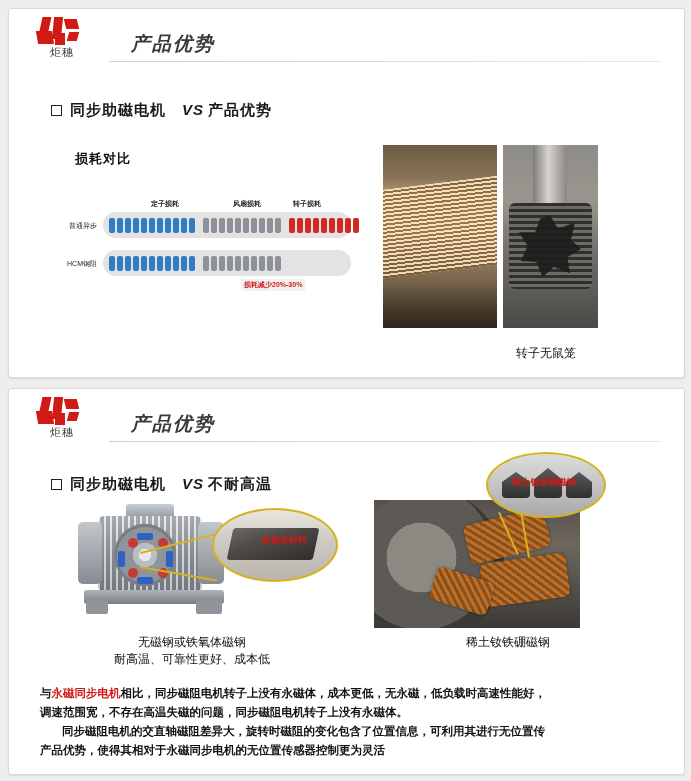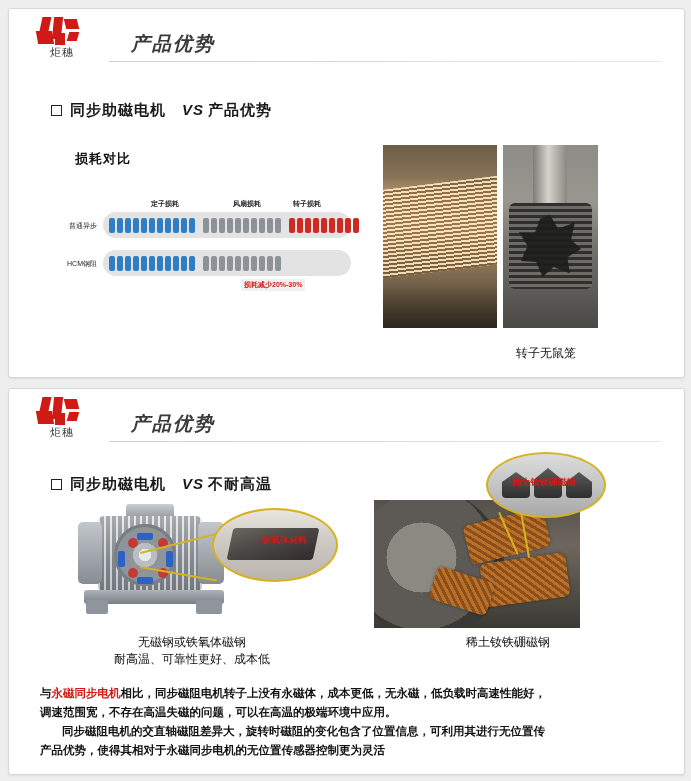--- a/index.html
+++ b/index.html
@@ -561,18 +561,18 @@
     <div>无磁钢或铁氧体磁钢</div>
     <div>耐高温、可靠性更好、成本低</div>
   </div>
 
   <div class="photo-caption" style="left:372px; top:634px; width:272px;">
     <div>稀土钕铁硼磁钢</div>
   </div>
 
   <div class="summary">
     <p><span>与</span><span class="hl">永磁同步电机</span><span>相比，同步磁阻电机转子上没有永磁体，成本更低，无永磁，低负载时高速性能好，</span></p>
-    <p>调速范围宽，不存在高温失磁的问题，可以在高温的极端环境中应用。</p>
+    <p>调速范围宽，不存在高温失磁的问题，同步磁阻电机转子上没有永磁体。</p>
     <p class="indent">同步磁阻电机的交直轴磁阻差异大，旋转时磁阻的变化包含了位置信息，可利用其进行无位置传</p>
     <p>产品优势，使得其相对于永磁同步电机的无位置传感器控制更为灵活</p>
   </div>
 
 </div>
 
 </body></html>

